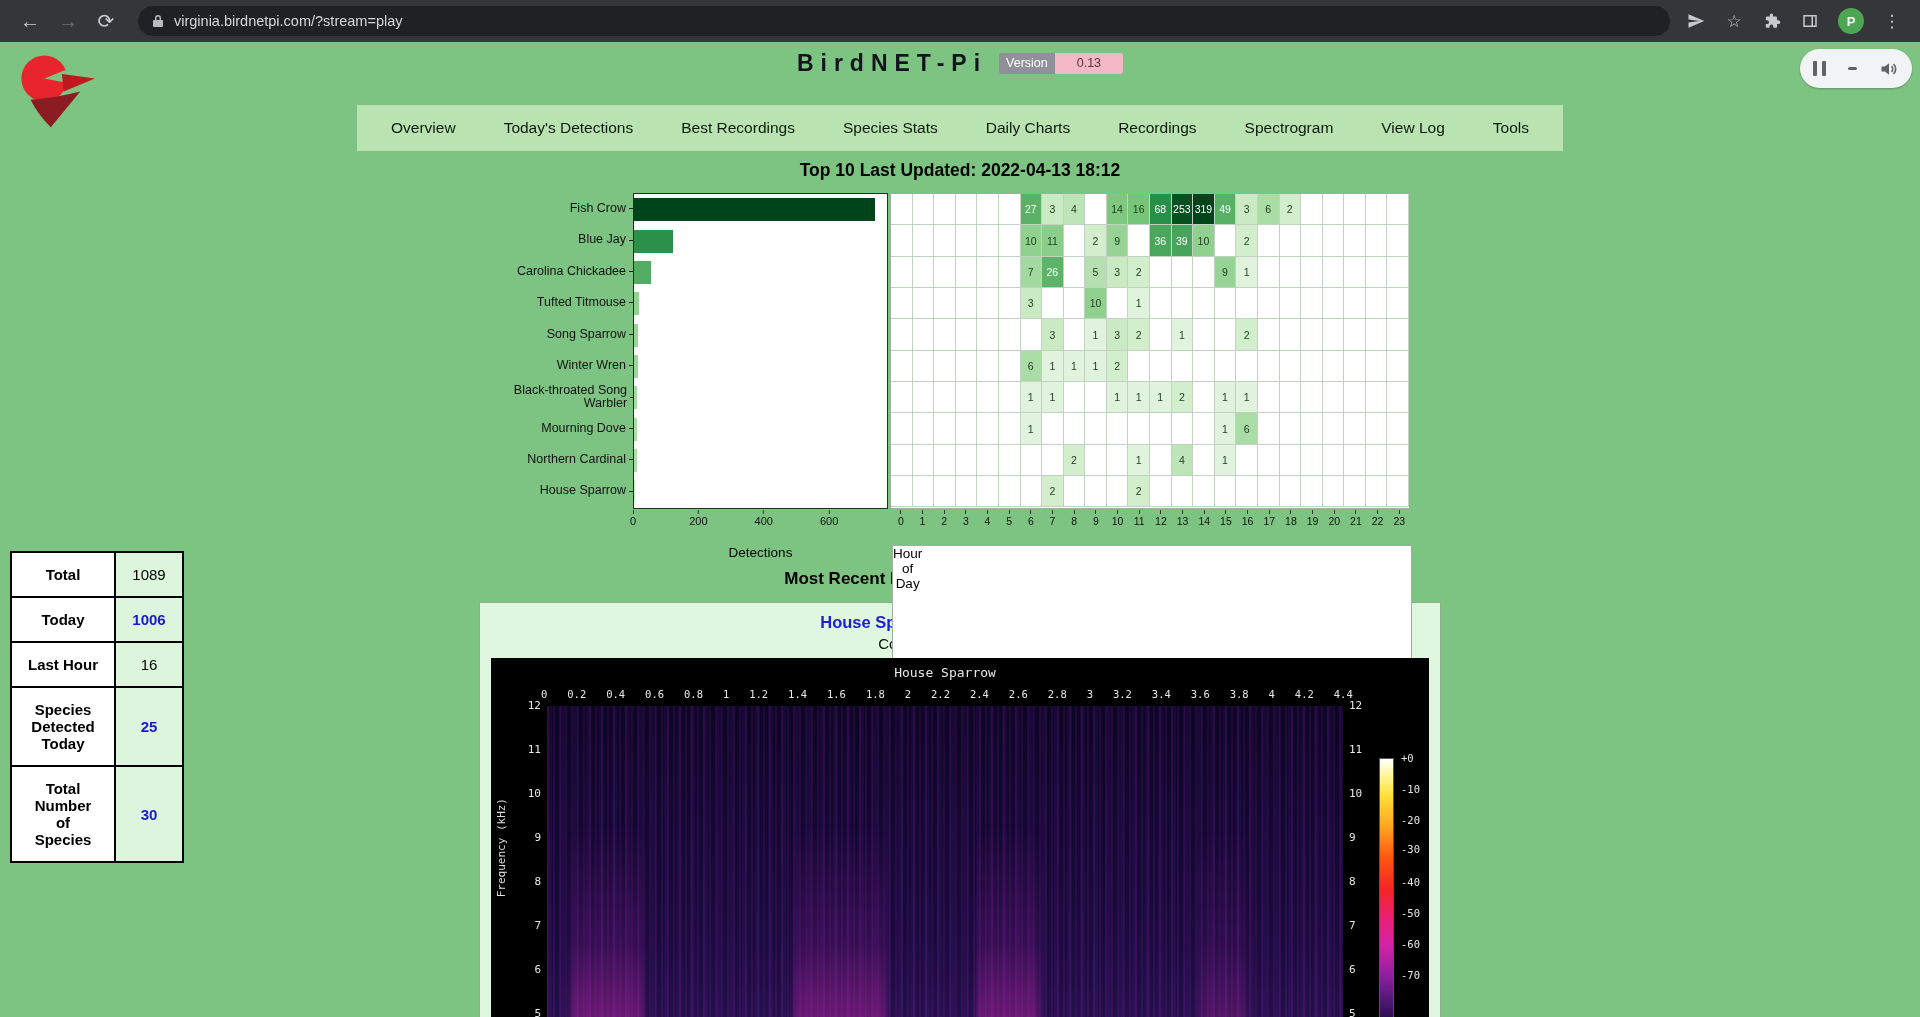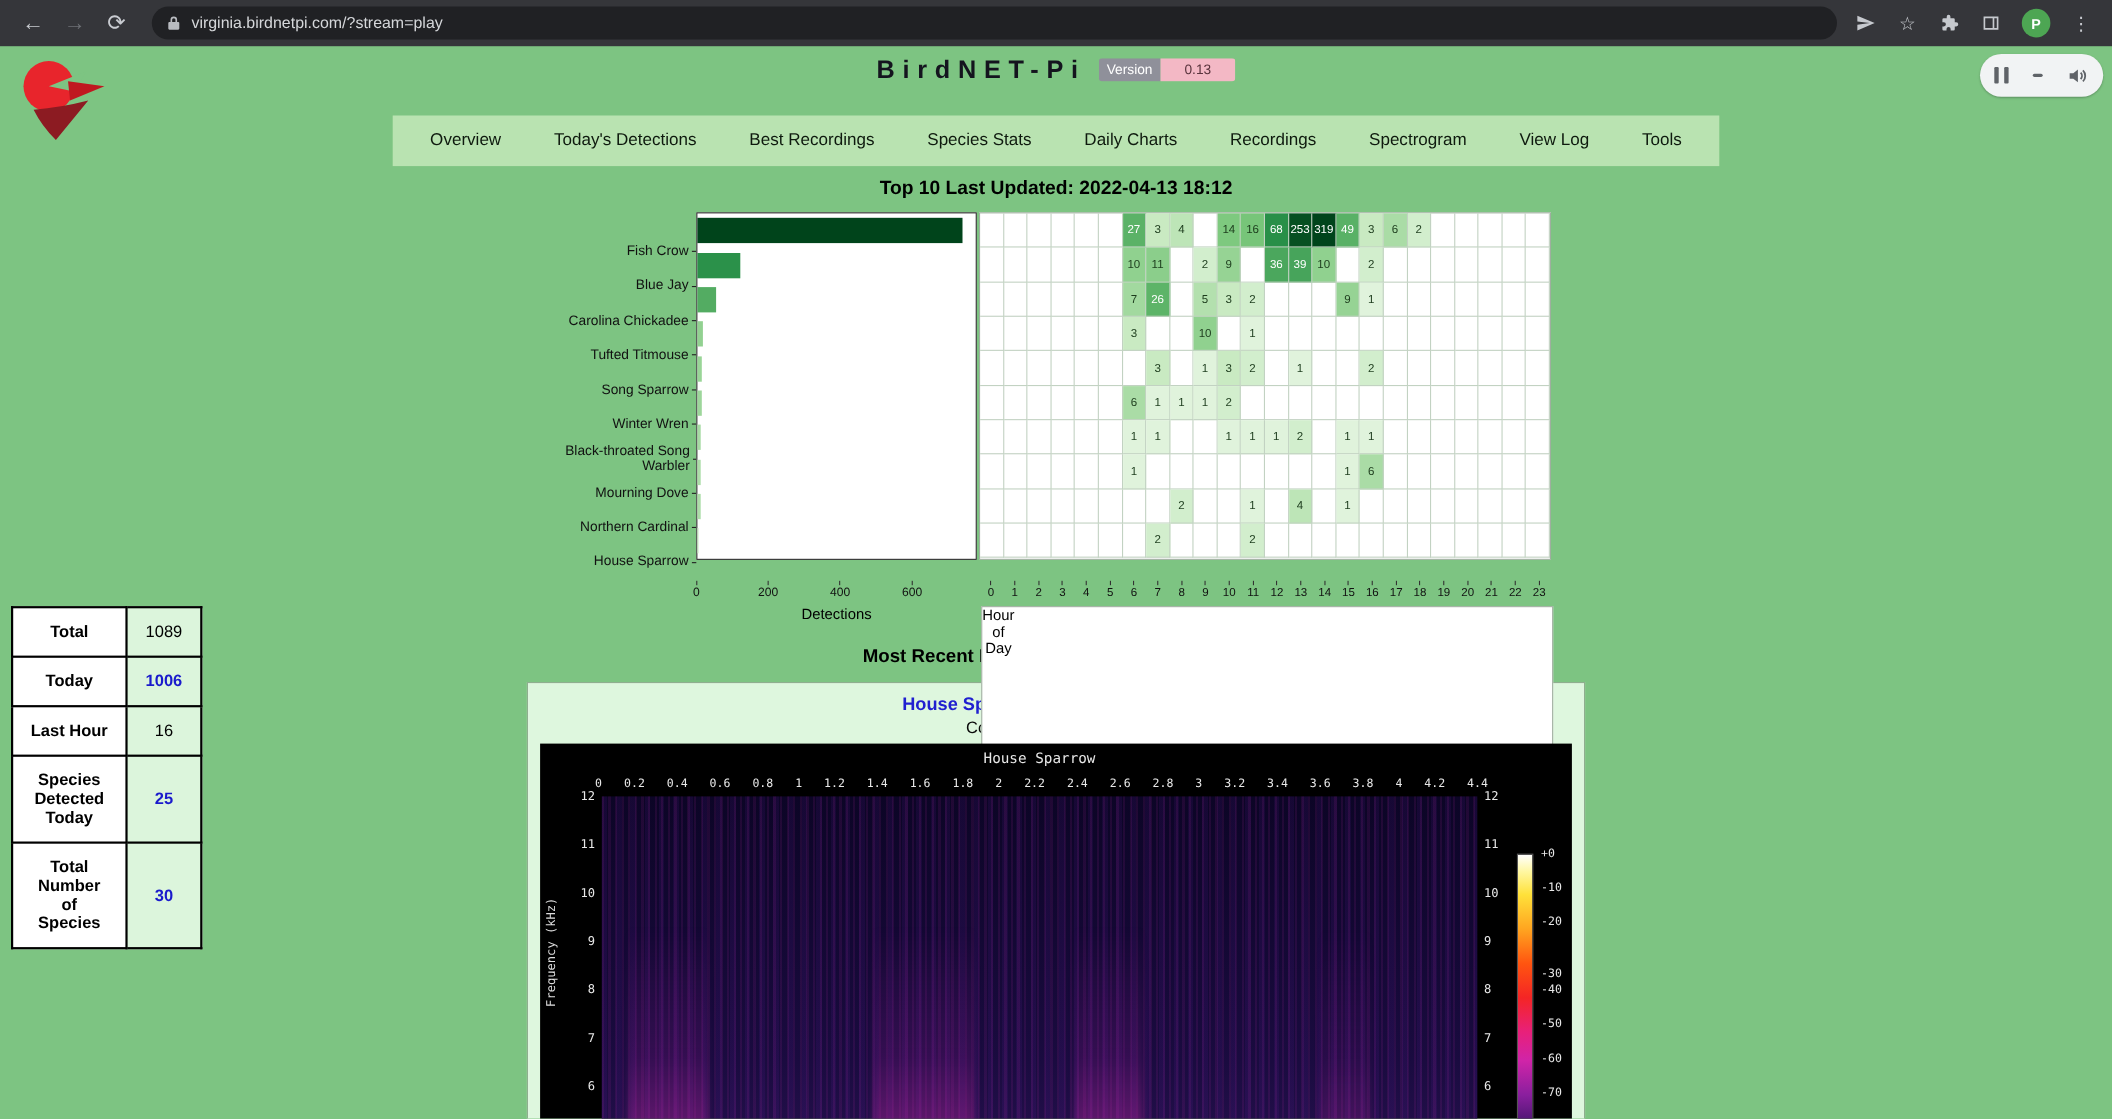--- a/index.html
+++ b/index.html
@@ -38,36 +38,36 @@
   .nav-item { padding:0 24px; font-size:15.5px; color:#0e1a0e; cursor:pointer; white-space:nowrap; }
 
   
   .top10-heading { text-align:center; font-size:17.5px; font-weight:bold; color:#000; margin-top:9px; }
   .recent-heading { text-align:center; font-size:17px; color:#000; margin-top:12px; }
   .recent-heading .lbl { font-weight:bold; }
 
   
   .chart { width:900px; margin:12px auto 0; position:relative; }
   .chart-row { display:flex; }
-  .ylabels { width:123px;margin-top:20px; }
+  .ylabels { width:123px; }
   .ylabel-cell { height:31.4px; display:flex; align-items:center; justify-content:flex-end; font-size:12.5px; line-height:1.08; text-align:right; color:#111; }
   .ylabel-cell i { display:block; width:4px; height:1px; background:#222; margin-left:3px; }
   .barplot { width:255px; height:316px; background:#fff; border:1px solid #2a2a2a; }
   .bar-row { height:31.35px; display:flex; align-items:center; }
   .bar { height:23px; }
   .heat { width:520px; height:316px; margin-left:2px; background:#fff; border:1px solid #9fae9f; display:grid; grid-template-columns:repeat(24,1fr); grid-auto-rows:31.35px; }
   .heat-cell { border-right:1px solid #c2d2c2; border-bottom:1px solid #c2d2c2; display:flex; align-items:center; justify-content:center; font-size:10.5px; }
   .chart-xaxis { position:relative; height:48px; }
   .bar-xticks { position:absolute; left:123px; top:1px; width:255px; height:18px; }
   .bar-xticks span { position:absolute; transform:translateX(-50%); font-size:11px; color:#111; }
   .bar-xticks span::before { content:""; display:block; width:1px; height:4px; background:#333; margin:0 auto 1px; }
   .heat-xticks { position:absolute; left:380px; top:1px; width:520px; display:flex; }
   .heat-xticks span { flex:1; text-align:center; font-size:10.5px; color:#111; }
   .heat-xticks span::before { content:""; display:block; width:1px; height:4px; background:#333; margin:0 auto 1px; }
-  .axis-label { position:absolute; top:24px; text-align:center; font-size:13.5px; color:#000; }
+  .axis-label { position:absolute; top:36px; text-align:center; font-size:13.5px; color:#000; }
   .axis-label.bar { left:123px; width:255px; }
   .axis-label.heat { left:380px; width:520px; }
 
   
   .stats { position:absolute; left:10px; top:551px; border-collapse:collapse; background:#fff; }
   .stats td { border:2px solid #000; text-align:center; font-size:15px; padding:13px 14px; }
   .stat-label { width:104px; font-weight:bold; background:#fff; color:#000; }
   .stat-value { width:68px; background:#dcf5dc; color:#000; }
   .stat-value.link { color:#1a1acc; font-weight:bold; cursor:pointer; }
 
@@ -626,21 +626,21 @@
           <span style="top: 261px;">7</span>
           <span style="top: 305px;">6</span>
           <span style="top: 349px;">5</span>
         </div>
       <div class="sp-ylabel">Frequency (kHz)</div>
       <div class="sp-cbar"></div>
       <div class="sp-cbar-labels">
           <span style="top: 94px;">+0</span>
           <span style="top: 125px;">-10</span>
           <span style="top: 156px;">-20</span>
-          <span style="top: 203px; text-align: right;">-30</span>
+          <span style="top: 185px; text-align: right;">-30</span>
           <span style="top: 218px;">-40</span>
           <span style="top: 249px;">-50</span>
           <span style="top: 280px;">-60</span>
           <span style="top: 311px;">-70</span>
         </div>
     </div>
   </div>
 
 </div>
 

